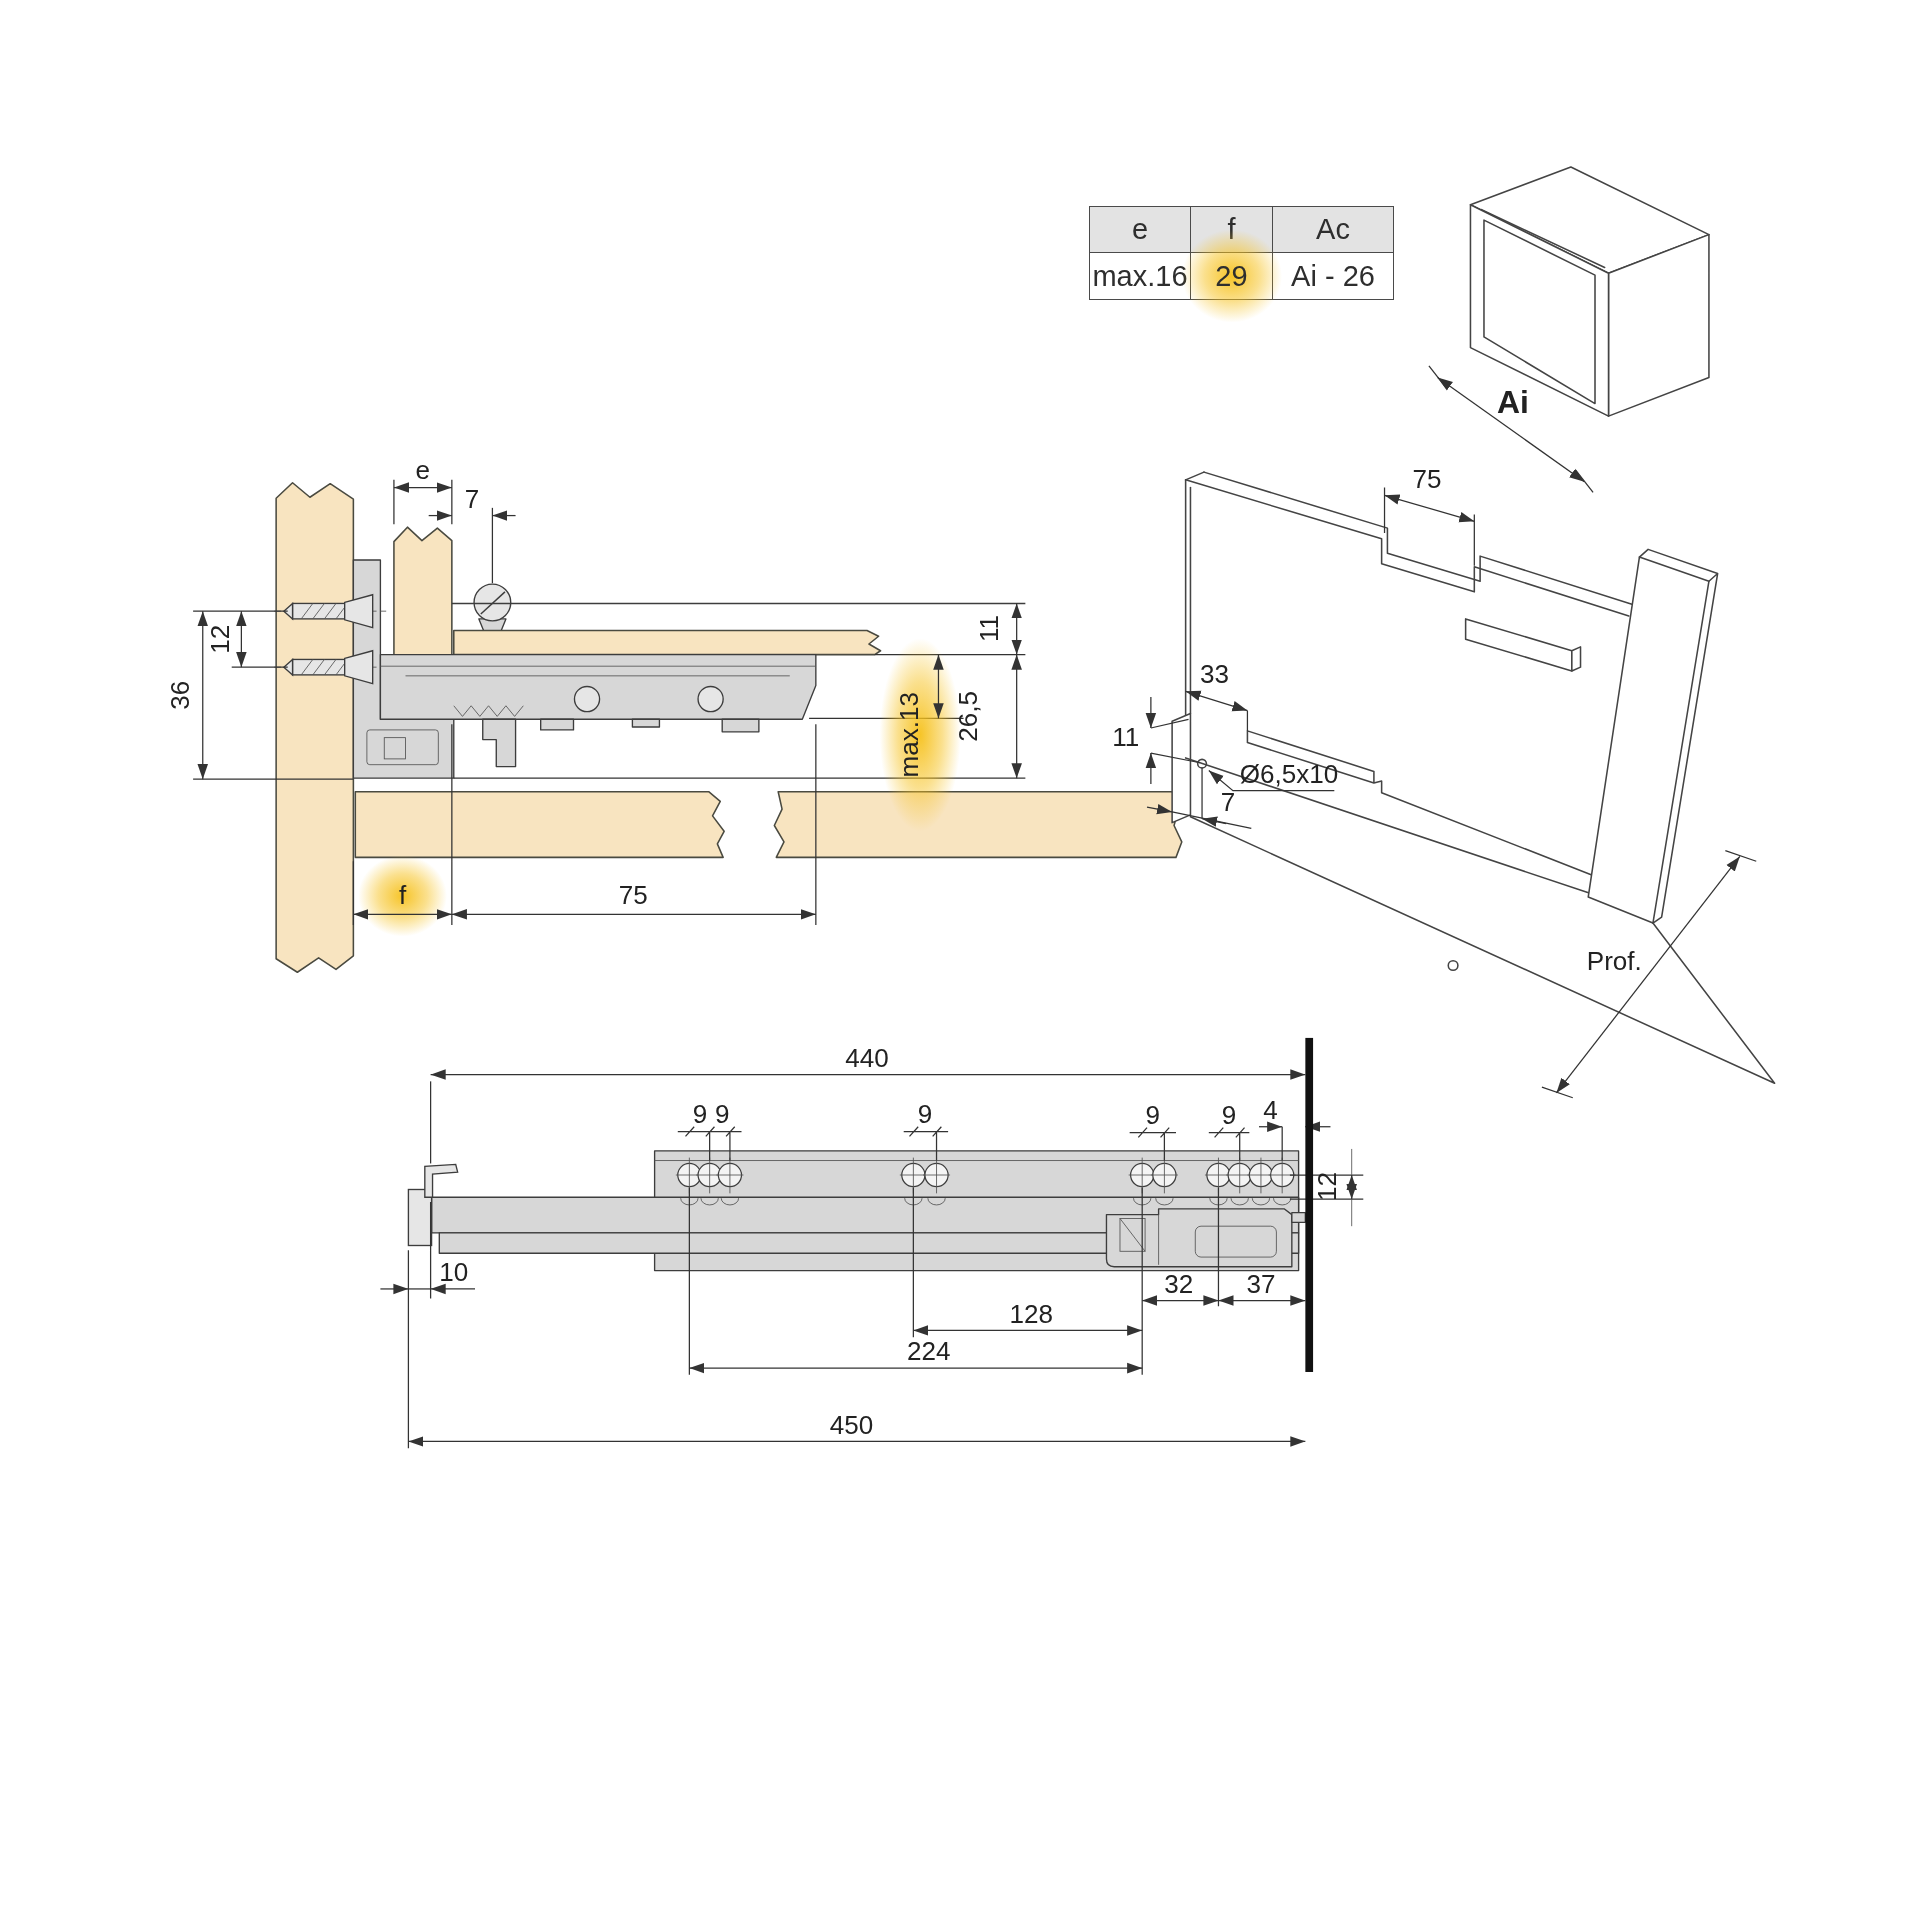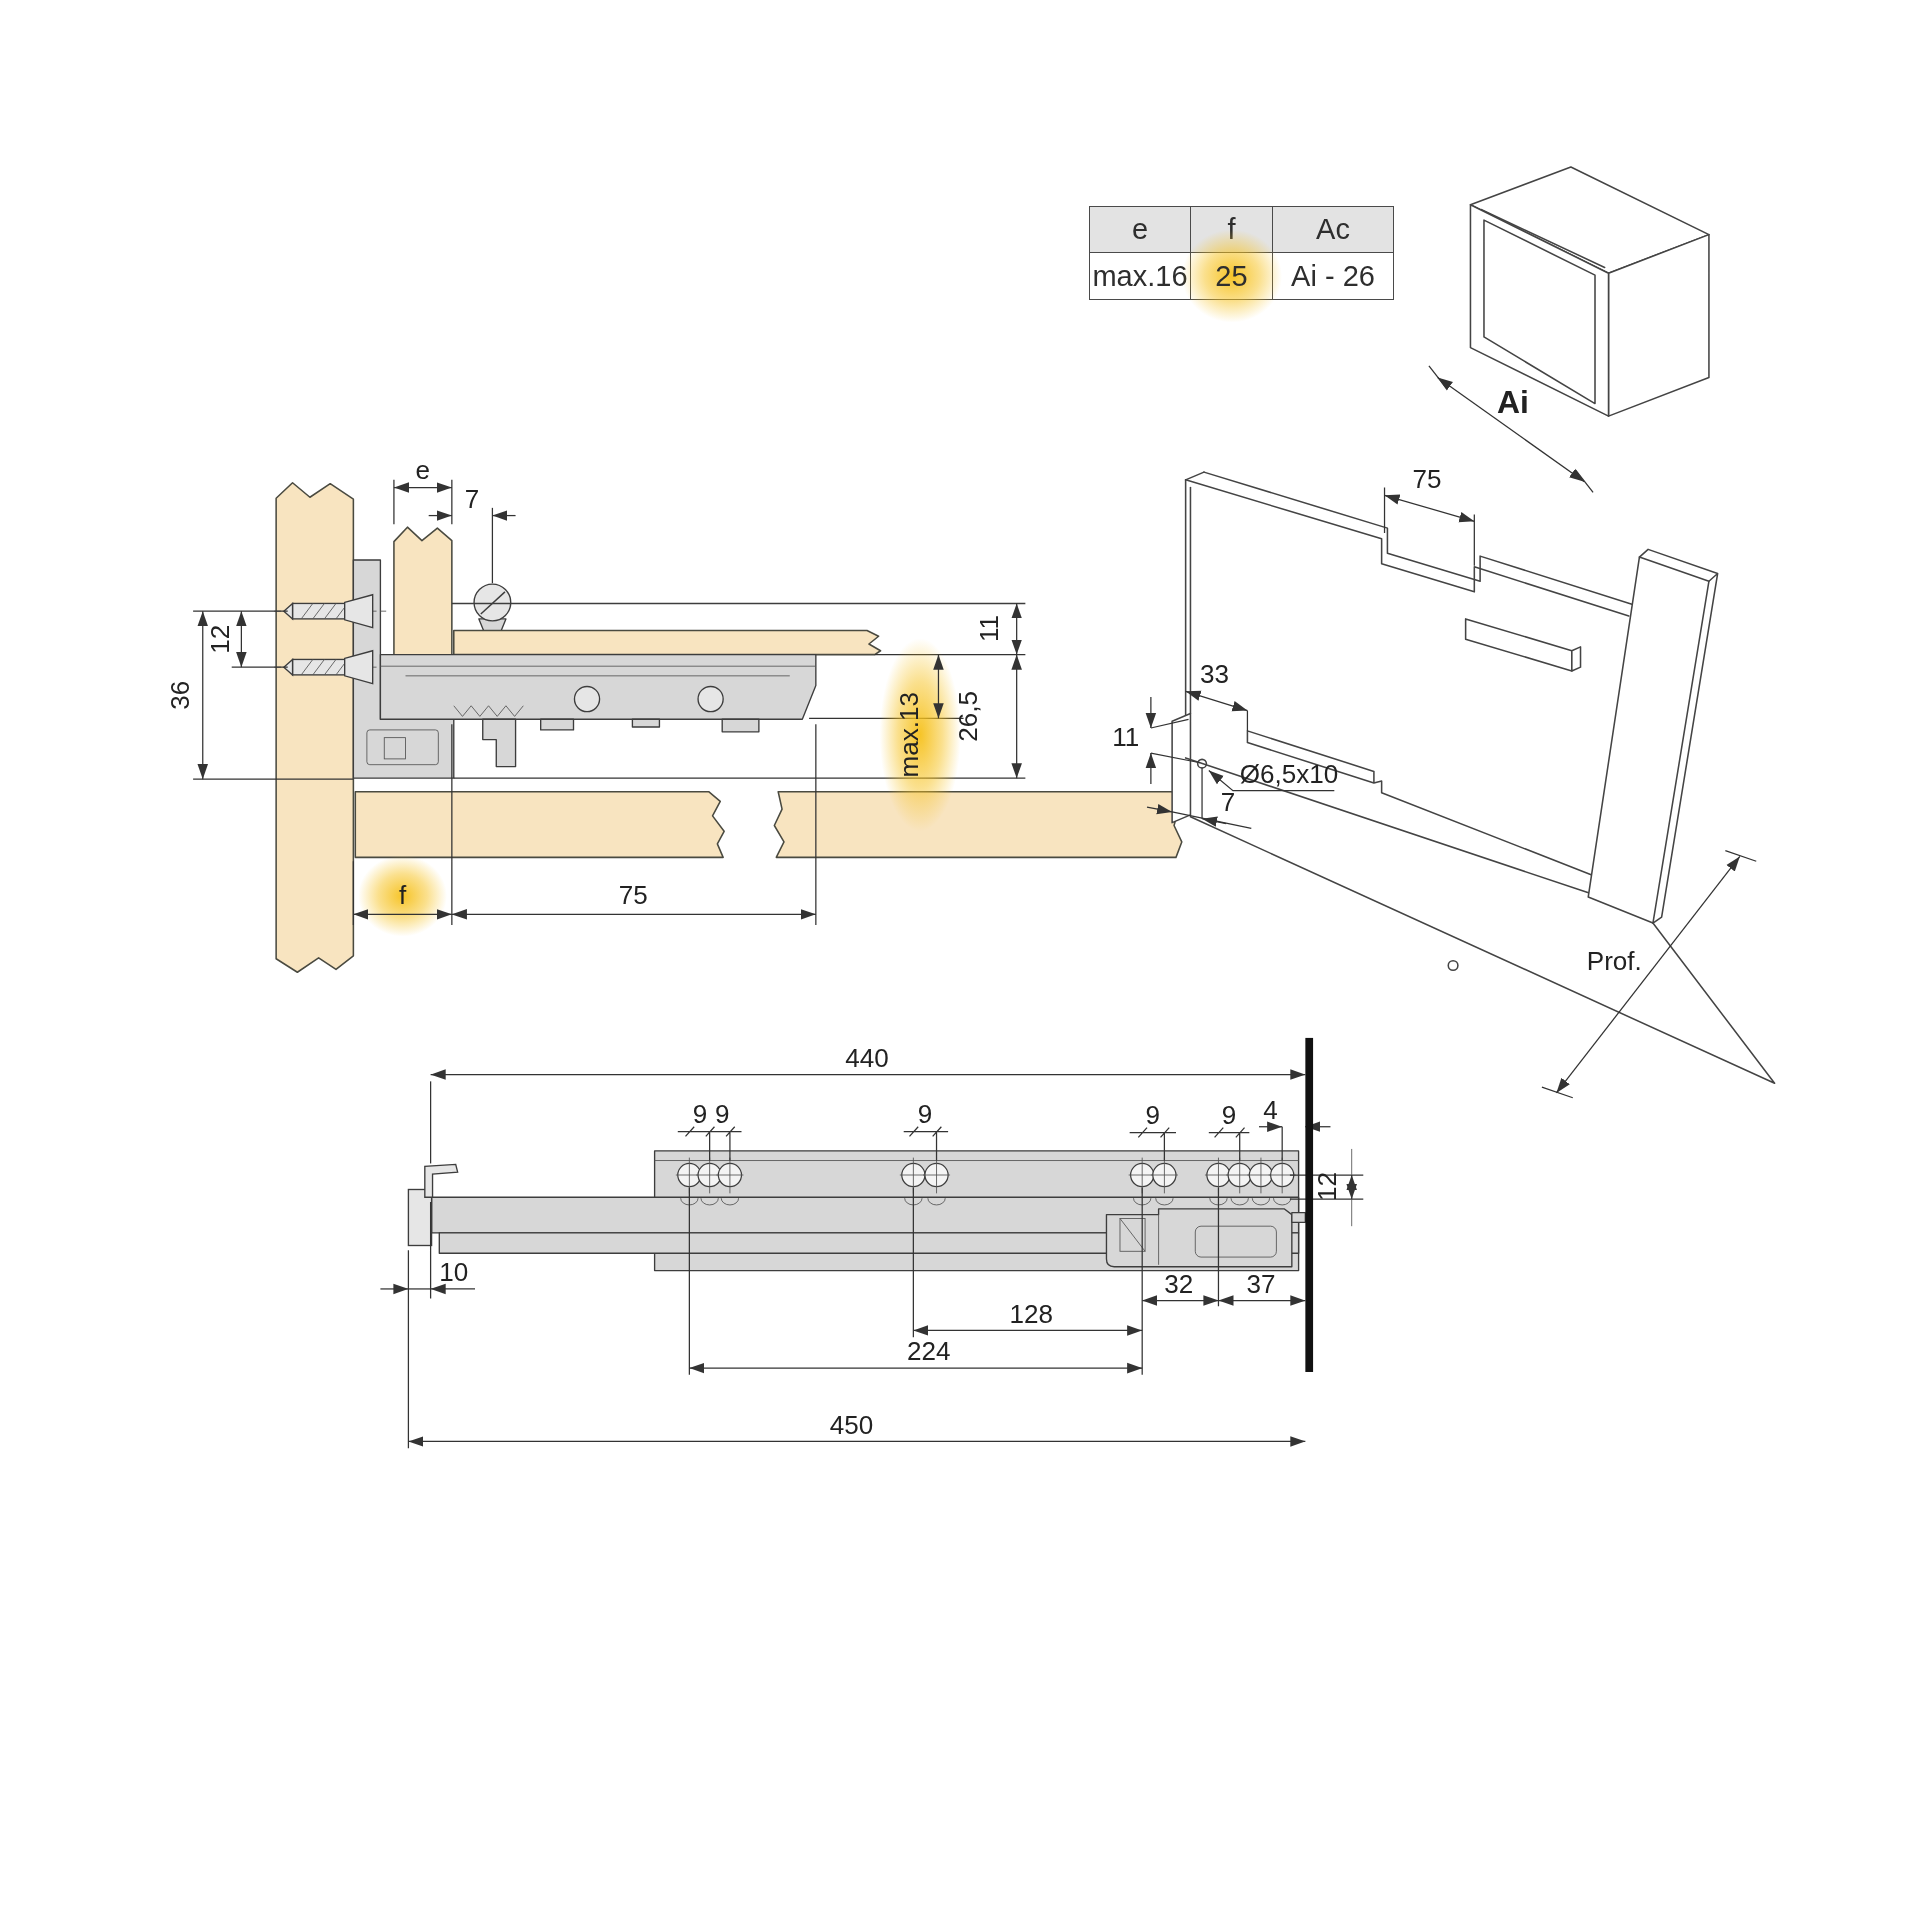--- a/index.html
+++ b/index.html
@@ -48,21 +48,21 @@
       <div>
           <span>Ac</span>
         </div>
     </div>
     <div class="trow">
       <div>
           <span>max.16</span>
         </div>
       <div>
         <span class="cellglow"></span>
-        <span class="celltxt">25</span>
+        <span class="celltxt">29</span>
       </div>
       <div>
           <span>Ai - 26</span>
         </div>
     </div>
   </div>
 
   <svg width="1931" height="1931" viewBox="0 0 2000 2000">
     <defs>
       <marker id="ar" viewBox="0 0 12 10" refX="12" refY="5" markerWidth="12" markerHeight="10" orient="auto-start-reverse" markerUnits="strokeWidth">

